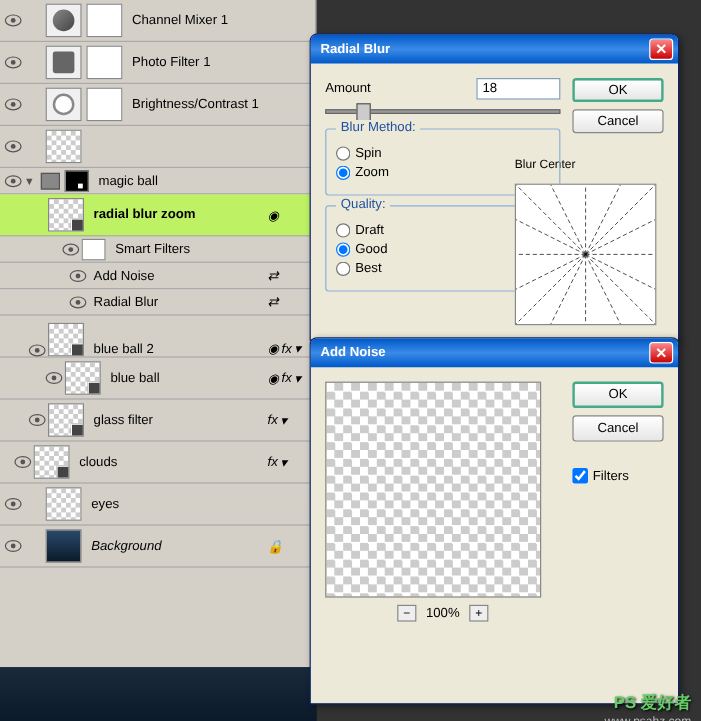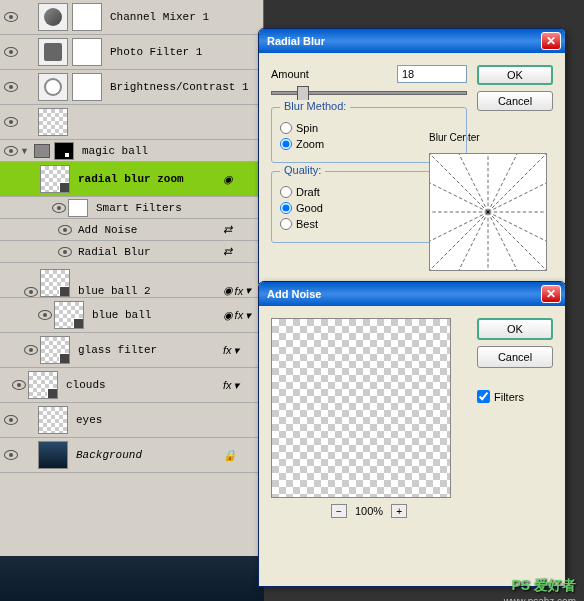--- a/index.html
+++ b/index.html
@@ -1,32 +1,32 @@
 <!DOCTYPE html>
 <html><head>
 <meta charset="utf-8">
 <style>
 * { box-sizing: border-box; margin: 0; padding: 0; font-family: Tahoma, sans-serif; font-size: 11px; }
 body { background: #333; width: 584px; height: 601px; position: relative; overflow: hidden; }
 
 .layers-panel { position: absolute; left: 0; top: 0; width: 264px; height: 556px; background: #d4d0c8; border-right: 1px solid #666; }
 .layer-row { display: flex; align-items: center; height: 35px; border-bottom: 1px solid #aaa; padding-left: 2px; }
 .layer-row.small { height: 22px; }
-.layer-row.selected { background: #84cc16; }
+.layer-row.selected { background: #bef264; }
 .eye-col { width: 18px; display: flex; justify-content: center; }
 .eye-icon { width: 14px; height: 10px; border-radius: 50%; border: 1px solid #555; position: relative; }
 .eye-icon::after { content: ''; position: absolute; width: 4px; height: 4px; background: #555; border-radius: 50%; left: 4px; top: 2px; }
 .link-col { width: 18px; }
 .thumb { width: 30px; height: 28px; border: 1px solid #888; background: #fff; margin-right: 4px; display: flex; align-items: center; justify-content: center; overflow: hidden; }
 .thumb.adj { background: #f0f0f0; }
 .thumb.mask { background: #fff; }
 .thumb.mask-black { background: #000; position: relative; }
 .thumb.mask-black::after { content: ''; position: absolute; width: 4px; height: 4px; background: #fff; left: 10px; top: 10px; }
 .thumb.checker { background-image: repeating-conic-gradient(#ccc 0 25%, #fff 0 50%); background-size: 8px 8px; }
-.layer-name { flex: 1; padding-left: 4px; font-family: Liberation Mono, monospace; }
+.layer-name { flex: 1; padding-left: 4px; }
 .layer-name.bold { font-weight: bold; }
 .fx-col { width: 40px; display: flex; align-items: center; gap: 2px; padding-right: 4px; font-style: italic; }
 .arrow { width: 10px; font-size: 9px; color: #555; }
 .so-badge { position: relative; }
 .so-badge::after { content: ''; position: absolute; right: -2px; bottom: -2px; width: 10px; height: 10px; background: #444; border: 1px solid #fff; }
 
 .dialog { position: absolute; background: #ece9d8; border: 1px solid #0a246a; border-radius: 6px 6px 0 0; box-shadow: 2px 2px 6px rgba(0,0,0,0.4); }
 .dialog-title { height: 24px; background: linear-gradient(to bottom, #0058c8, #3a8be8 50%, #0058c8); color: #fff; font-weight: bold; display: flex; align-items: center; padding: 0 4px; border-radius: 5px 5px 0 0; }
 .dialog-title span { flex: 1; padding-left: 4px; }
 .close-x { width: 20px; height: 18px; background: linear-gradient(to bottom, #f88, #c00); border: 1px solid #fff; border-radius: 3px; color: #fff; display: flex; align-items: center; justify-content: center; font-weight: bold; font-size: 12px; }

